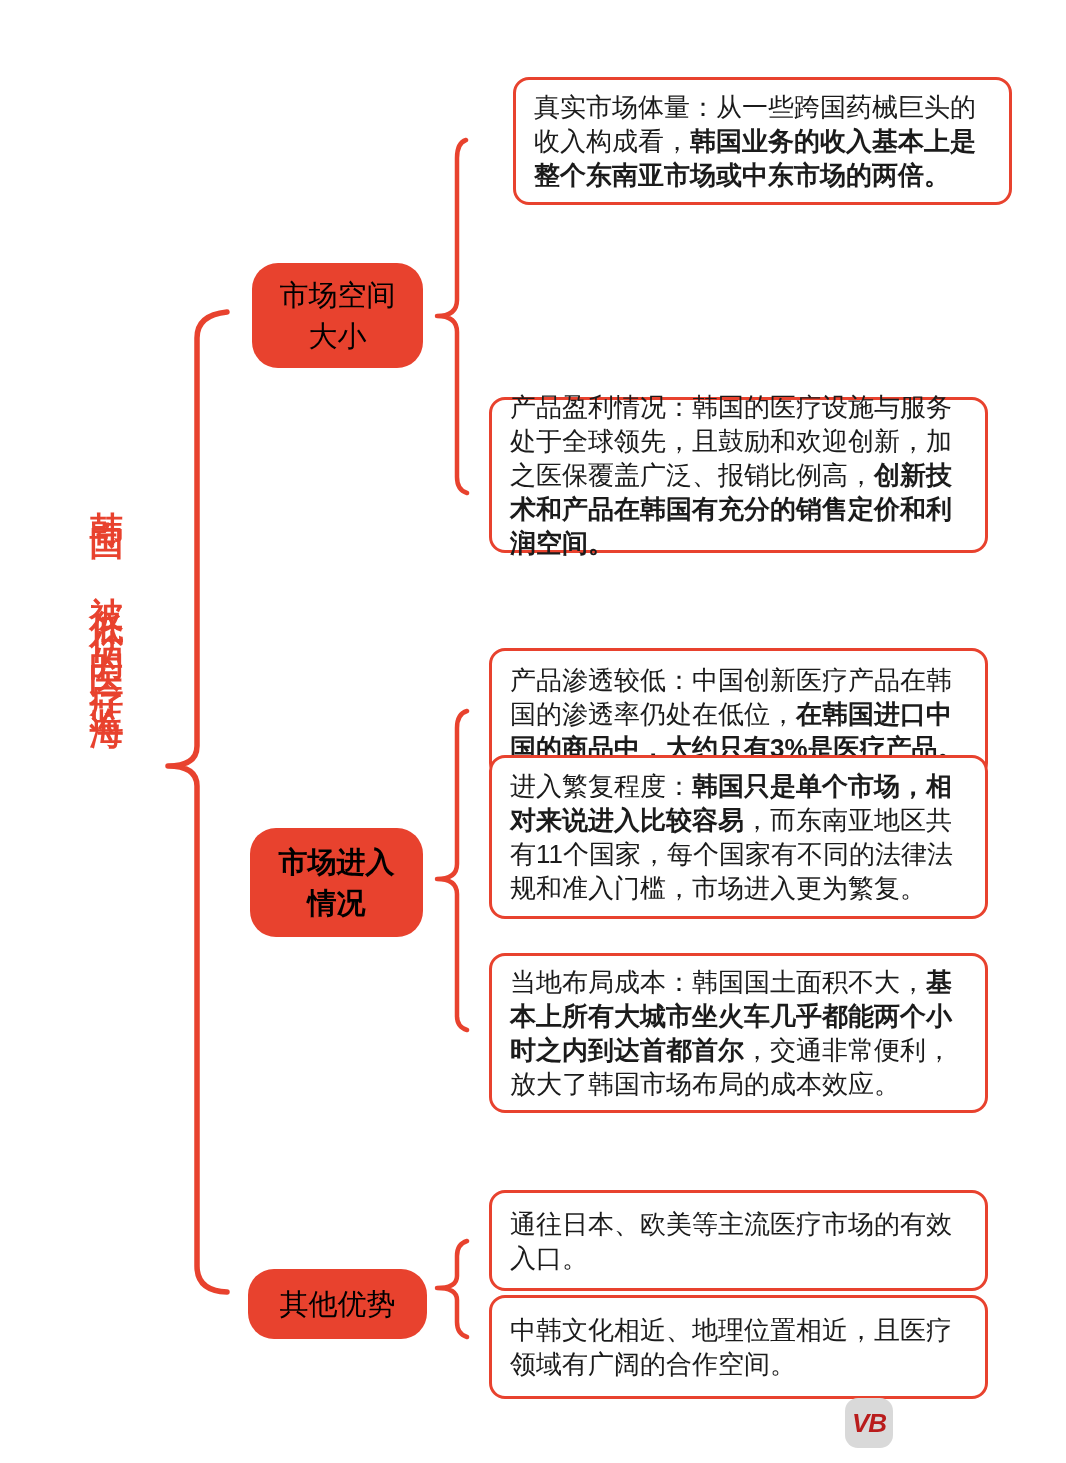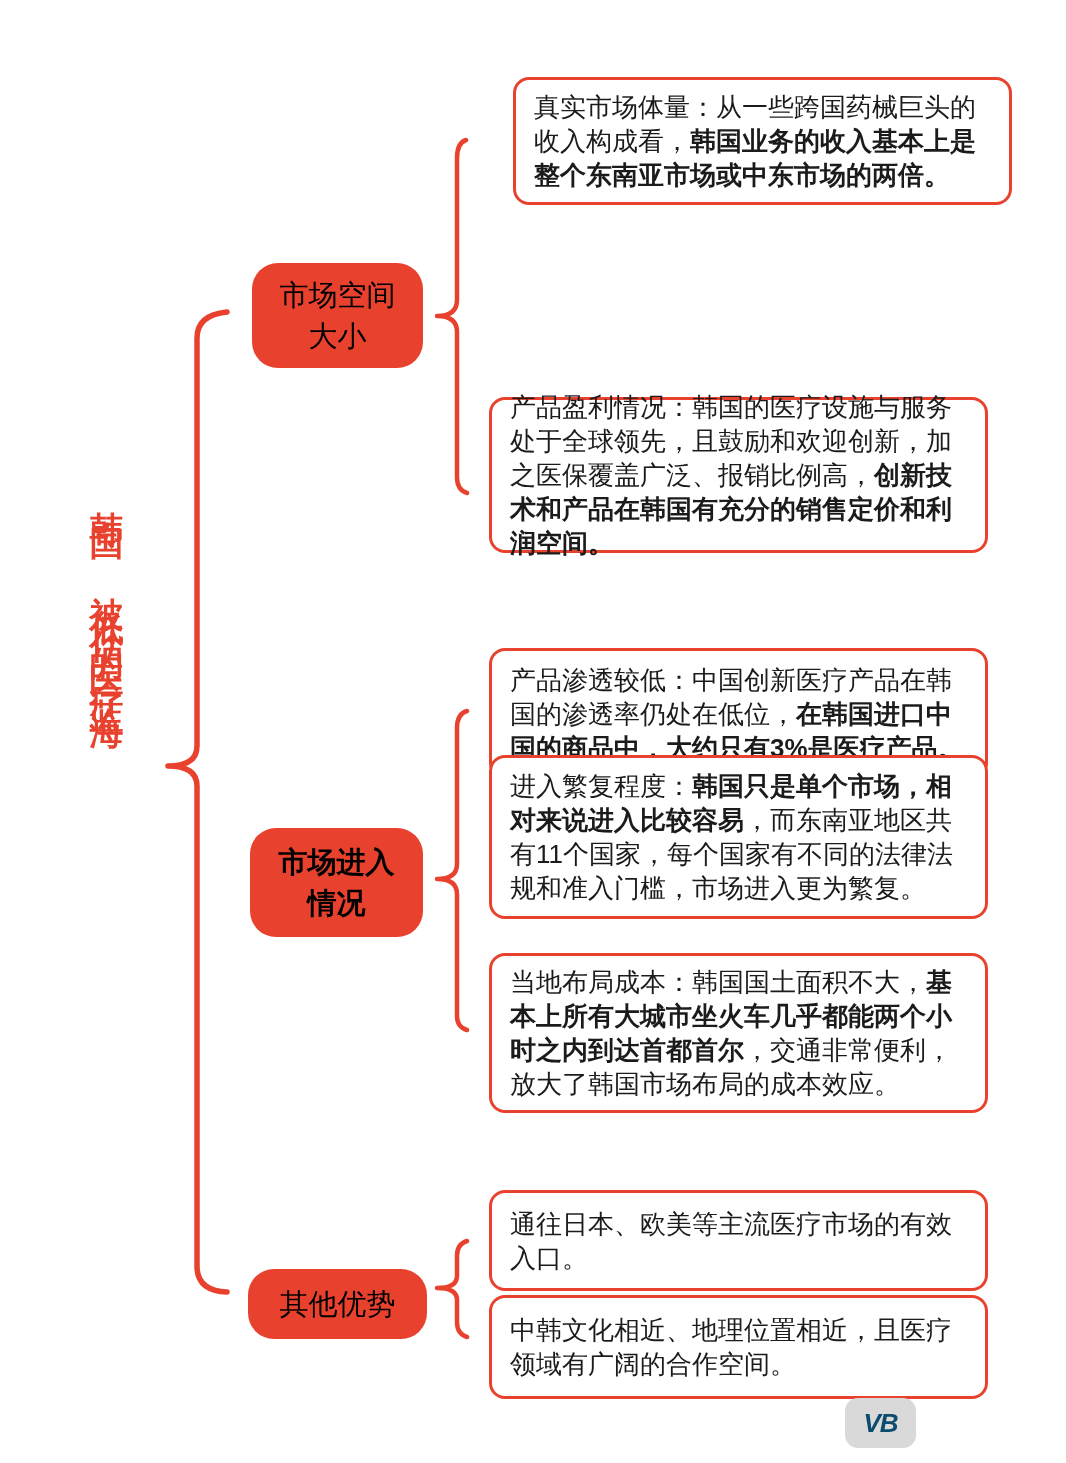--- a/index.html
+++ b/index.html
@@ -69,24 +69,24 @@
   .b7{top:1190px;height:101px;}
   .b8{top:1295px;height:104px;}
 
   
   .watermark{
     position:absolute;left:845px;top:1398px;
     display:flex;align-items:center;gap:12px;
     color:var(--wm);
   }
   .wm-icon{
-    width:71px;height:50px;border-radius:13px;
+    width:48px;height:50px;border-radius:13px;
     background:var(--wm);
     display:flex;align-items:center;justify-content:center;
-    color:#0c4a6e;font-weight:800;font-style:italic;font-size:26px;
+    color:#b91c1c;font-weight:800;font-style:italic;font-size:26px;
     letter-spacing:-1px;
   }
   .wm-text{
     font-size:44px;font-weight:700;letter-spacing:4px;
     line-height:50px;
   }
 </style>
 </head>
 <body>
 

